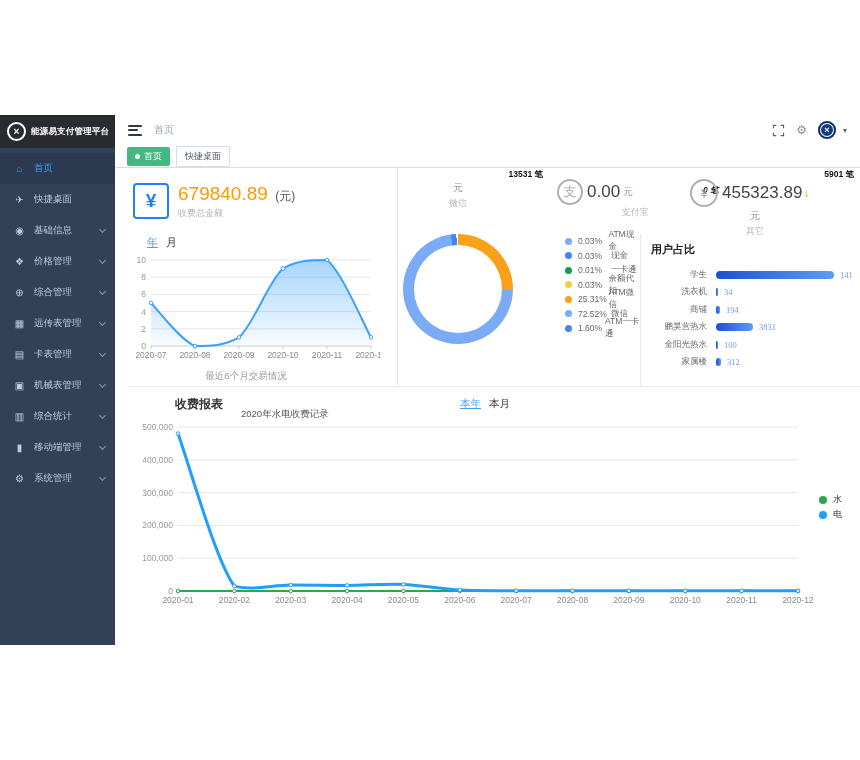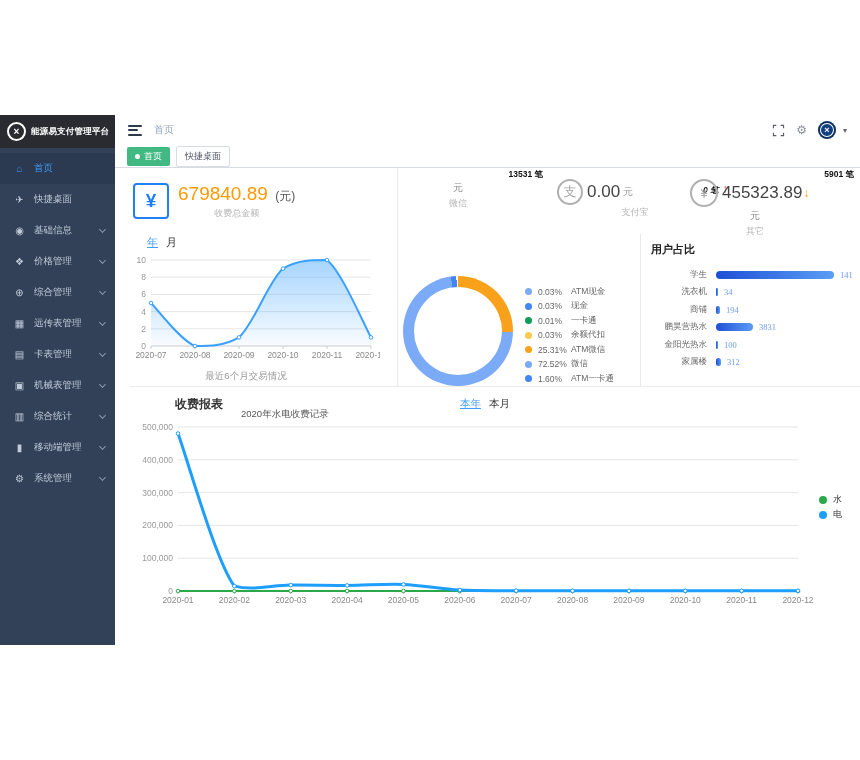--- a/index.html
+++ b/index.html
@@ -35,21 +35,21 @@
   .tab-active { background:#42b983; color:#fff; font-size:9px; padding:3px 8px; border-radius:2px; display:flex; align-items:center; gap:4px; cursor:pointer; }
   .tabdot { width:5px; height:5px; border-radius:50%; background:#fff; }
   .tab-plain { border:1px solid #d8dce5; color:#495060; font-size:9px; padding:3px 8px; border-radius:2px; background:#fff; cursor:pointer; }
 
   .content { flex:1; position:relative; }
 
   
   .cards-row { display:flex; height:66px; }
   .sec-total { width:282px; display:flex; align-items:center; }
   .icon-box { width:36px; height:36px; border:2px solid #2080f7; border-radius:4px; color:#2080f7; font-size:19px; font-weight:bold; display:flex; align-items:center; justify-content:center; margin:0 9px 0 18px; flex-shrink:0; }
-  .amt-col { text-align:center; }
+  .amt-col { }
   .amt-line { white-space:nowrap; }
   .amt { color:#ff9900; font-size:19px; }
   .amt-unit { color:#555; font-size:12px; margin-left:3px; }
   .sub { color:#b4b4b4; font-size:9px; margin-top:2px; }
   .cnt-col { margin-left:30px; text-align:center; }
   .cnt { color:#333; font-size:19px; }
   .cnt-unit { color:#333; font-size:12px; margin-top:0; }
 
   .pay-card { position:relative; padding-top:11px; }
   .wechat-card { width:160px; border-left:1px solid #e8e8e8; }
@@ -67,21 +67,21 @@
 
   
   .panels-row { display:flex; height:152px; }
   .trend-panel { width:282px; position:relative; padding:1px 0 0 32px; }
   .toggle { font-size:11px; }
   .tg-active { color:#409eff; text-decoration:underline; cursor:pointer; }
   .tg-plain { color:#333; margin-left:5px; cursor:pointer; }
   .small-chart { position:absolute; left:10px; top:16px; }
   .chart-caption { position:absolute; left:0; right:20px; bottom:3px; text-align:center; color:#9a9a9a; font-size:9.5px; }
 
-  .donut-panel { width:243px; border-left:1px solid #e8e8e8; display:flex; align-items:flex-end; }
+  .donut-panel { width:243px; border-left:1px solid #e8e8e8; display:flex; align-items:flex-start;gap:40px; }
   .donut { width:110px; height:110px; border-radius:50%; position:relative; margin-left:5px; flex-shrink:0; }
   .donut::after { content:""; position:absolute; inset:11px; background:#fff; border-radius:50%; }
   .donut-legend { margin-left:12px; font-size:8.5px; color:#666; }
   .legend-row { display:flex; align-items:center; height:14.5px; }
   .ldot { width:7px; height:7px; border-radius:50%; margin-right:6px; flex-shrink:0; }
   .lpct { width:33px; }
 
   .user-panel { width:220px; border-left:1px solid #e8e8e8; padding:8px 0 0 10px; }
   .user-title { font-size:11px; font-weight:bold; color:#222; }
   .user-rows { margin-top:9px; }

